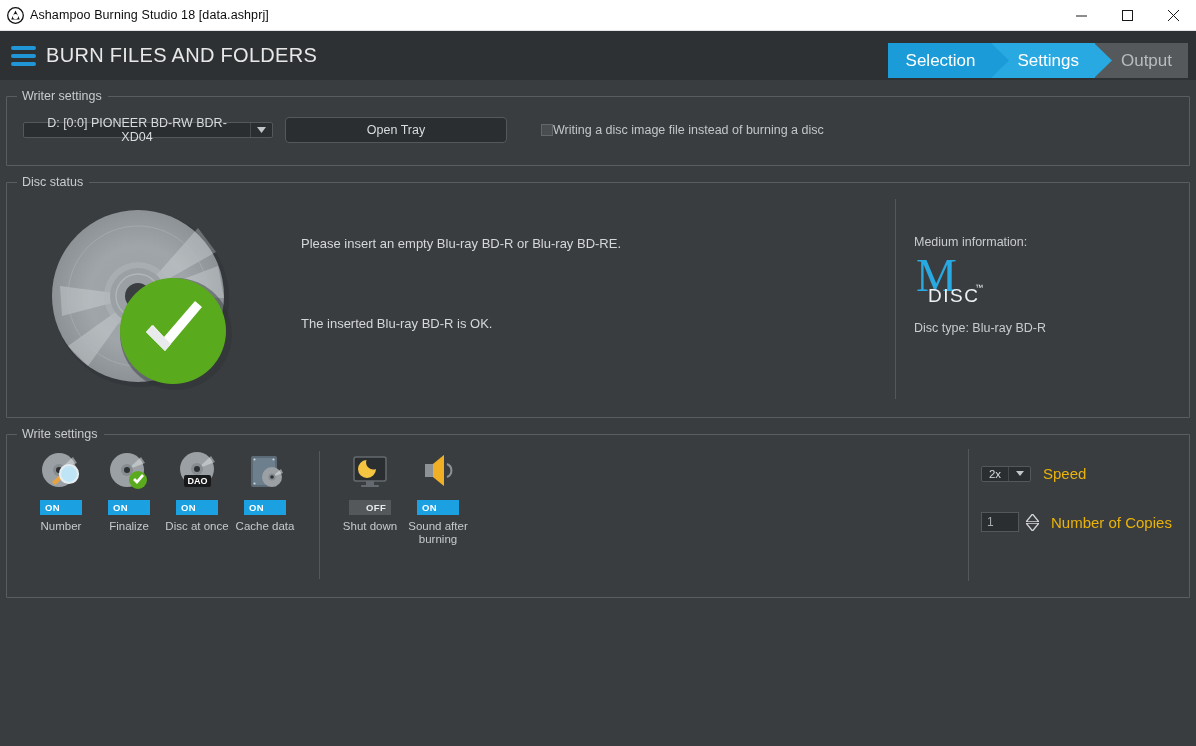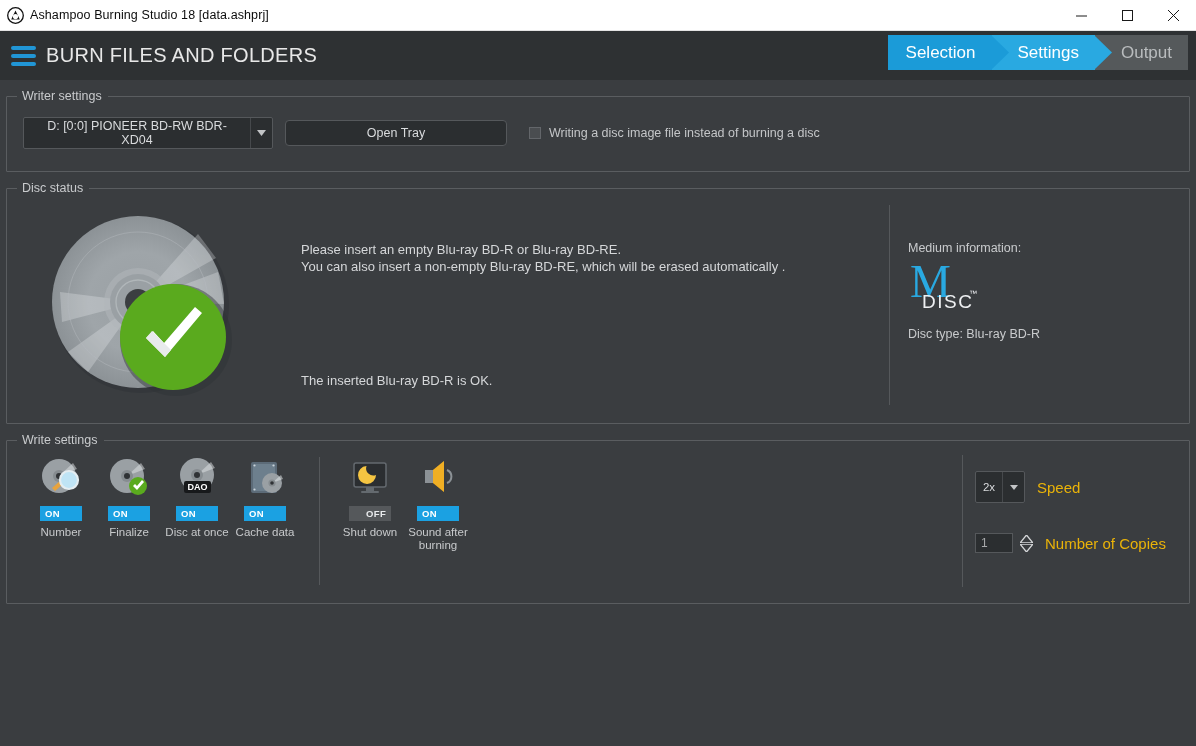--- a/index.html
+++ b/index.html
@@ -27,73 +27,73 @@
   .header {
     height: 49px; background: #2e3133; display: flex; align-items: center;
     position: relative;
   }
   .hamburger { width: 46px; display: flex; flex-direction: column; align-items: center;
                justify-content: center; gap: 4px; cursor: pointer; }
   .hamburger span { display: block; width: 25px; height: 4px; background: #2196d6; border-radius: 2px; }
   .app-title {
     font-size: 20px; color: #e8e8e8; font-weight: 400; letter-spacing: .3px;
   }
-  .steps { position: absolute; right: 8px; top: 4px; display: flex; height: 29px; }
+  .steps { position: absolute; right: 8px; top: 12px; display: flex; height: 29px; }
   .step {
     height: 35px; display: flex; align-items: center; font-size: 17px;
     color: #ffffff; padding: 0 16px 0 26px; position: relative;
   }
   .step:first-child { padding-left: 18px; }
   .step .chev {
     position: absolute; right: -17px; top: 0; width: 18px; height: 35px; z-index: 3;
   }
   .step.s1 { background: #1b9bd8; }
   .step.s2 { background: #29a9e1; }
   .step.s3 { background: #55595b; color: #b9bcbe; }
 
   
   .content { height: 666px; background: #3a3d40; padding: 0 6px; position: relative; }
 
   fieldset.group {
     border: 1px solid #5a5d60; border-radius: 1px; margin-top: 9px;
-    padding: 0 22px 6px 6px;
+    padding: 0 16px 6px 6px;
   }
   fieldset.group > legend {
     font-size: 12.5px; color: #c9cbcd; padding: 0 6px 0 5px; margin-left: 4px;
   }
 
   
   .writer-row { display: flex; align-items: center; padding: 14px 6px 16px 6px; gap: 12px; }
   .combo {
-    height: 32px; background: #2b2e30; border: 1px solid #55585b; border-radius: 2px;
+    height: 16px; background: #2b2e30; border: 1px solid #55585b; border-radius: 2px;
     display: flex; align-items: center; color: #d9dbdd; font-size: 12.5px; cursor: pointer;
   }
   .combo .cval { flex: 1; text-align: center; padding: 0 10px; }
   .combo .arrow {
     width: 22px; display: flex; align-items: center; justify-content: center;
     border-left: 1px solid #46494c; height: 100%;
   }
   .combo-drive { width: 250px; margin-left: 4px; }
   .btn-dark {
     height: 26px; background: #2b2e30; border: 1px solid #55585b; border-radius: 4px;
     color: #d9dbdd; font-size: 12.5px; display: flex; align-items: center;
     justify-content: center; cursor: pointer;
   }
   .btn-opentray { width: 222px; }
-  .chkrow { display: flex; align-items: center; gap: 8px; margin-left: 10px; cursor: pointer; }
+  .chkrow { display: flex; align-items: center; margin-left: 22px; cursor: pointer; }
   .chkbox { width: 12px; height: 12px; background: #4a4d50; border: 1px solid #63666a; }
   .chklabel { font-size: 12.5px; color: #c4c6c8; }
 
   
   .status-body { display: flex; padding: 10px 0 12px 0; min-height: 222px; position: relative; gap: 32px; }
   .disc-wrap { width: 256px; display: flex; align-items: center; justify-content: center; }
   .disc-art { position: relative; width: 186px; height: 186px; }
   .status-texts { flex: 1; padding-top: 36px; }
   .status-line { font-size: 13px; color: #d5d7d9; line-height: 17px; }
-  .status-ok { font-size: 13px; color: #d5d7d9; margin-top: 98px; }
+  .status-ok { font-size: 13px; color: #d5d7d9; margin-top: 64px; }
   .medium {
     width: 272px; border-left: 1px solid #55585b; padding-left: 18px; padding-top: 36px;
     margin-right: 6px;
   }
   .medium-title { font-size: 12.5px; color: #c9cbcd; }
   .mdisc { margin: 8px 0 4px 2px; }
   .medium-type { font-size: 12.5px; color: #c9cbcd; margin-top: 12px; }
 
   
   .write-body { display: flex; padding: 8px 0 10px 0; min-height: 150px; }
@@ -235,21 +235,20 @@
             <circle cx="128" cy="128" r="56" fill="#2f3235" opacity="0.45"></circle>
             <circle cx="125" cy="125" r="53" fill="#5aaa1e"></circle>
             <path d="M98 126 L117 145 L154 101 L147 95 L116 131 L105 119 Z" fill="#ffffff"></path>
             <path d="M98 126 L117 145 L123 138 L104 119 Z" fill="#e8eaec"></path>
           </svg>
         </div>
       </div>
 
       <div class="status-texts">
         <div class="status-line">Please insert an empty Blu-ray BD-R or Blu-ray BD-RE.</div>
-        <div class="status-line">You can also insert a non-empty Blu-ray BD-RE, which will be erased automatically .</div>
         <div class="status-ok">The inserted Blu-ray BD-R is OK.</div>
       </div>
 
       <div class="medium">
         <div class="medium-title">Medium information:</div>
         <div class="mdisc">
           <div style="position:relative;width:70px;height:52px;">
             <div style="position:absolute;left:0;top:-4px;font-family:'Liberation Serif',serif;font-size:46px;color:#29a9e1;line-height:46px;">M</div>
             <div style="position:absolute;left:12px;top:28px;font-family:'Liberation Sans',sans-serif;font-size:19px;letter-spacing:1.5px;color:#eef0f2;">DISC</div>
             <div style="position:absolute;left:59px;top:26px;font-size:8px;color:#eef0f2;">™</div>

